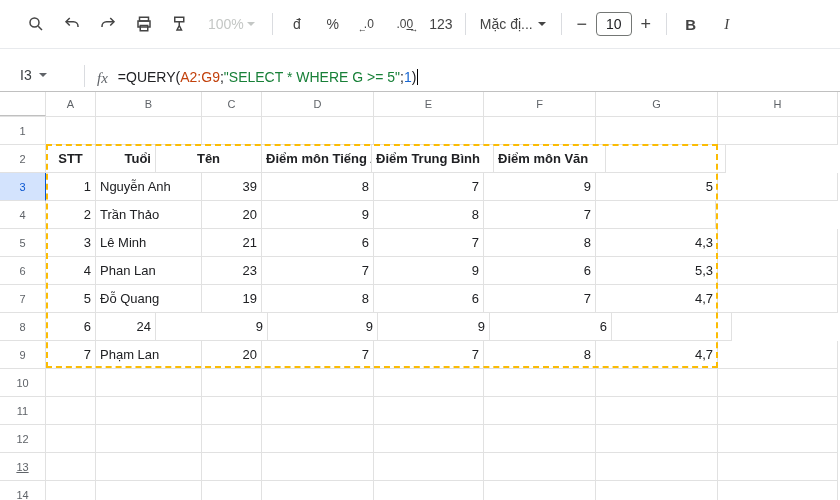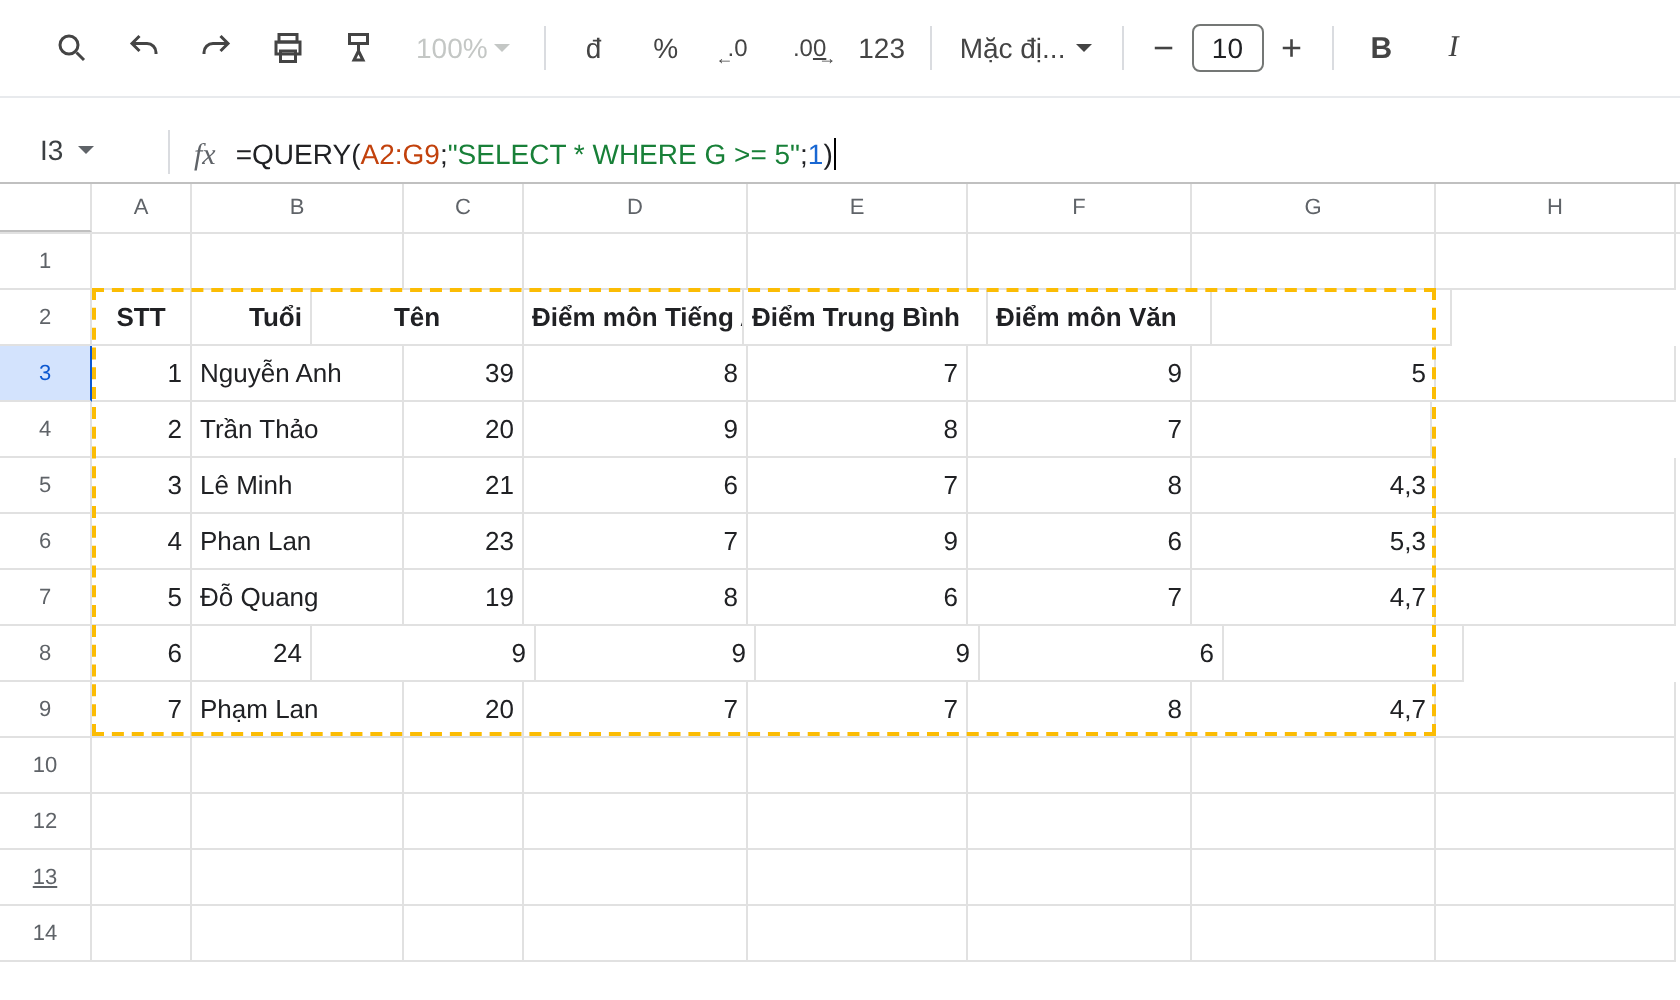--- a/index.html
+++ b/index.html
@@ -277,20 +277,33 @@
           <div class="cell wB "></div>
           <div class="cell wC "></div>
           <div class="cell wD "></div>
           <div class="cell wE "></div>
           <div class="cell wF "></div>
           <div class="cell wG "></div>
           <div class="cell wH "></div>
         </div>
       </div>
       <div class="rowwrap">
+        <div class="rowhead" style="height: 28px;">11</div>
+        <div class="row">
+          <div class="cell wA "></div>
+          <div class="cell wB "></div>
+          <div class="cell wC "></div>
+          <div class="cell wD "></div>
+          <div class="cell wE "></div>
+          <div class="cell wF "></div>
+          <div class="cell wG "></div>
+          <div class="cell wH "></div>
+        </div>
+      </div>
+      <div class="rowwrap">
         <div class="rowhead" style="height: 28px;">12</div>
         <div class="row">
           <div class="cell wA "></div>
           <div class="cell wB "></div>
           <div class="cell wC "></div>
           <div class="cell wD "></div>
           <div class="cell wE "></div>
           <div class="cell wF "></div>
           <div class="cell wG "></div>
           <div class="cell wH "></div>

